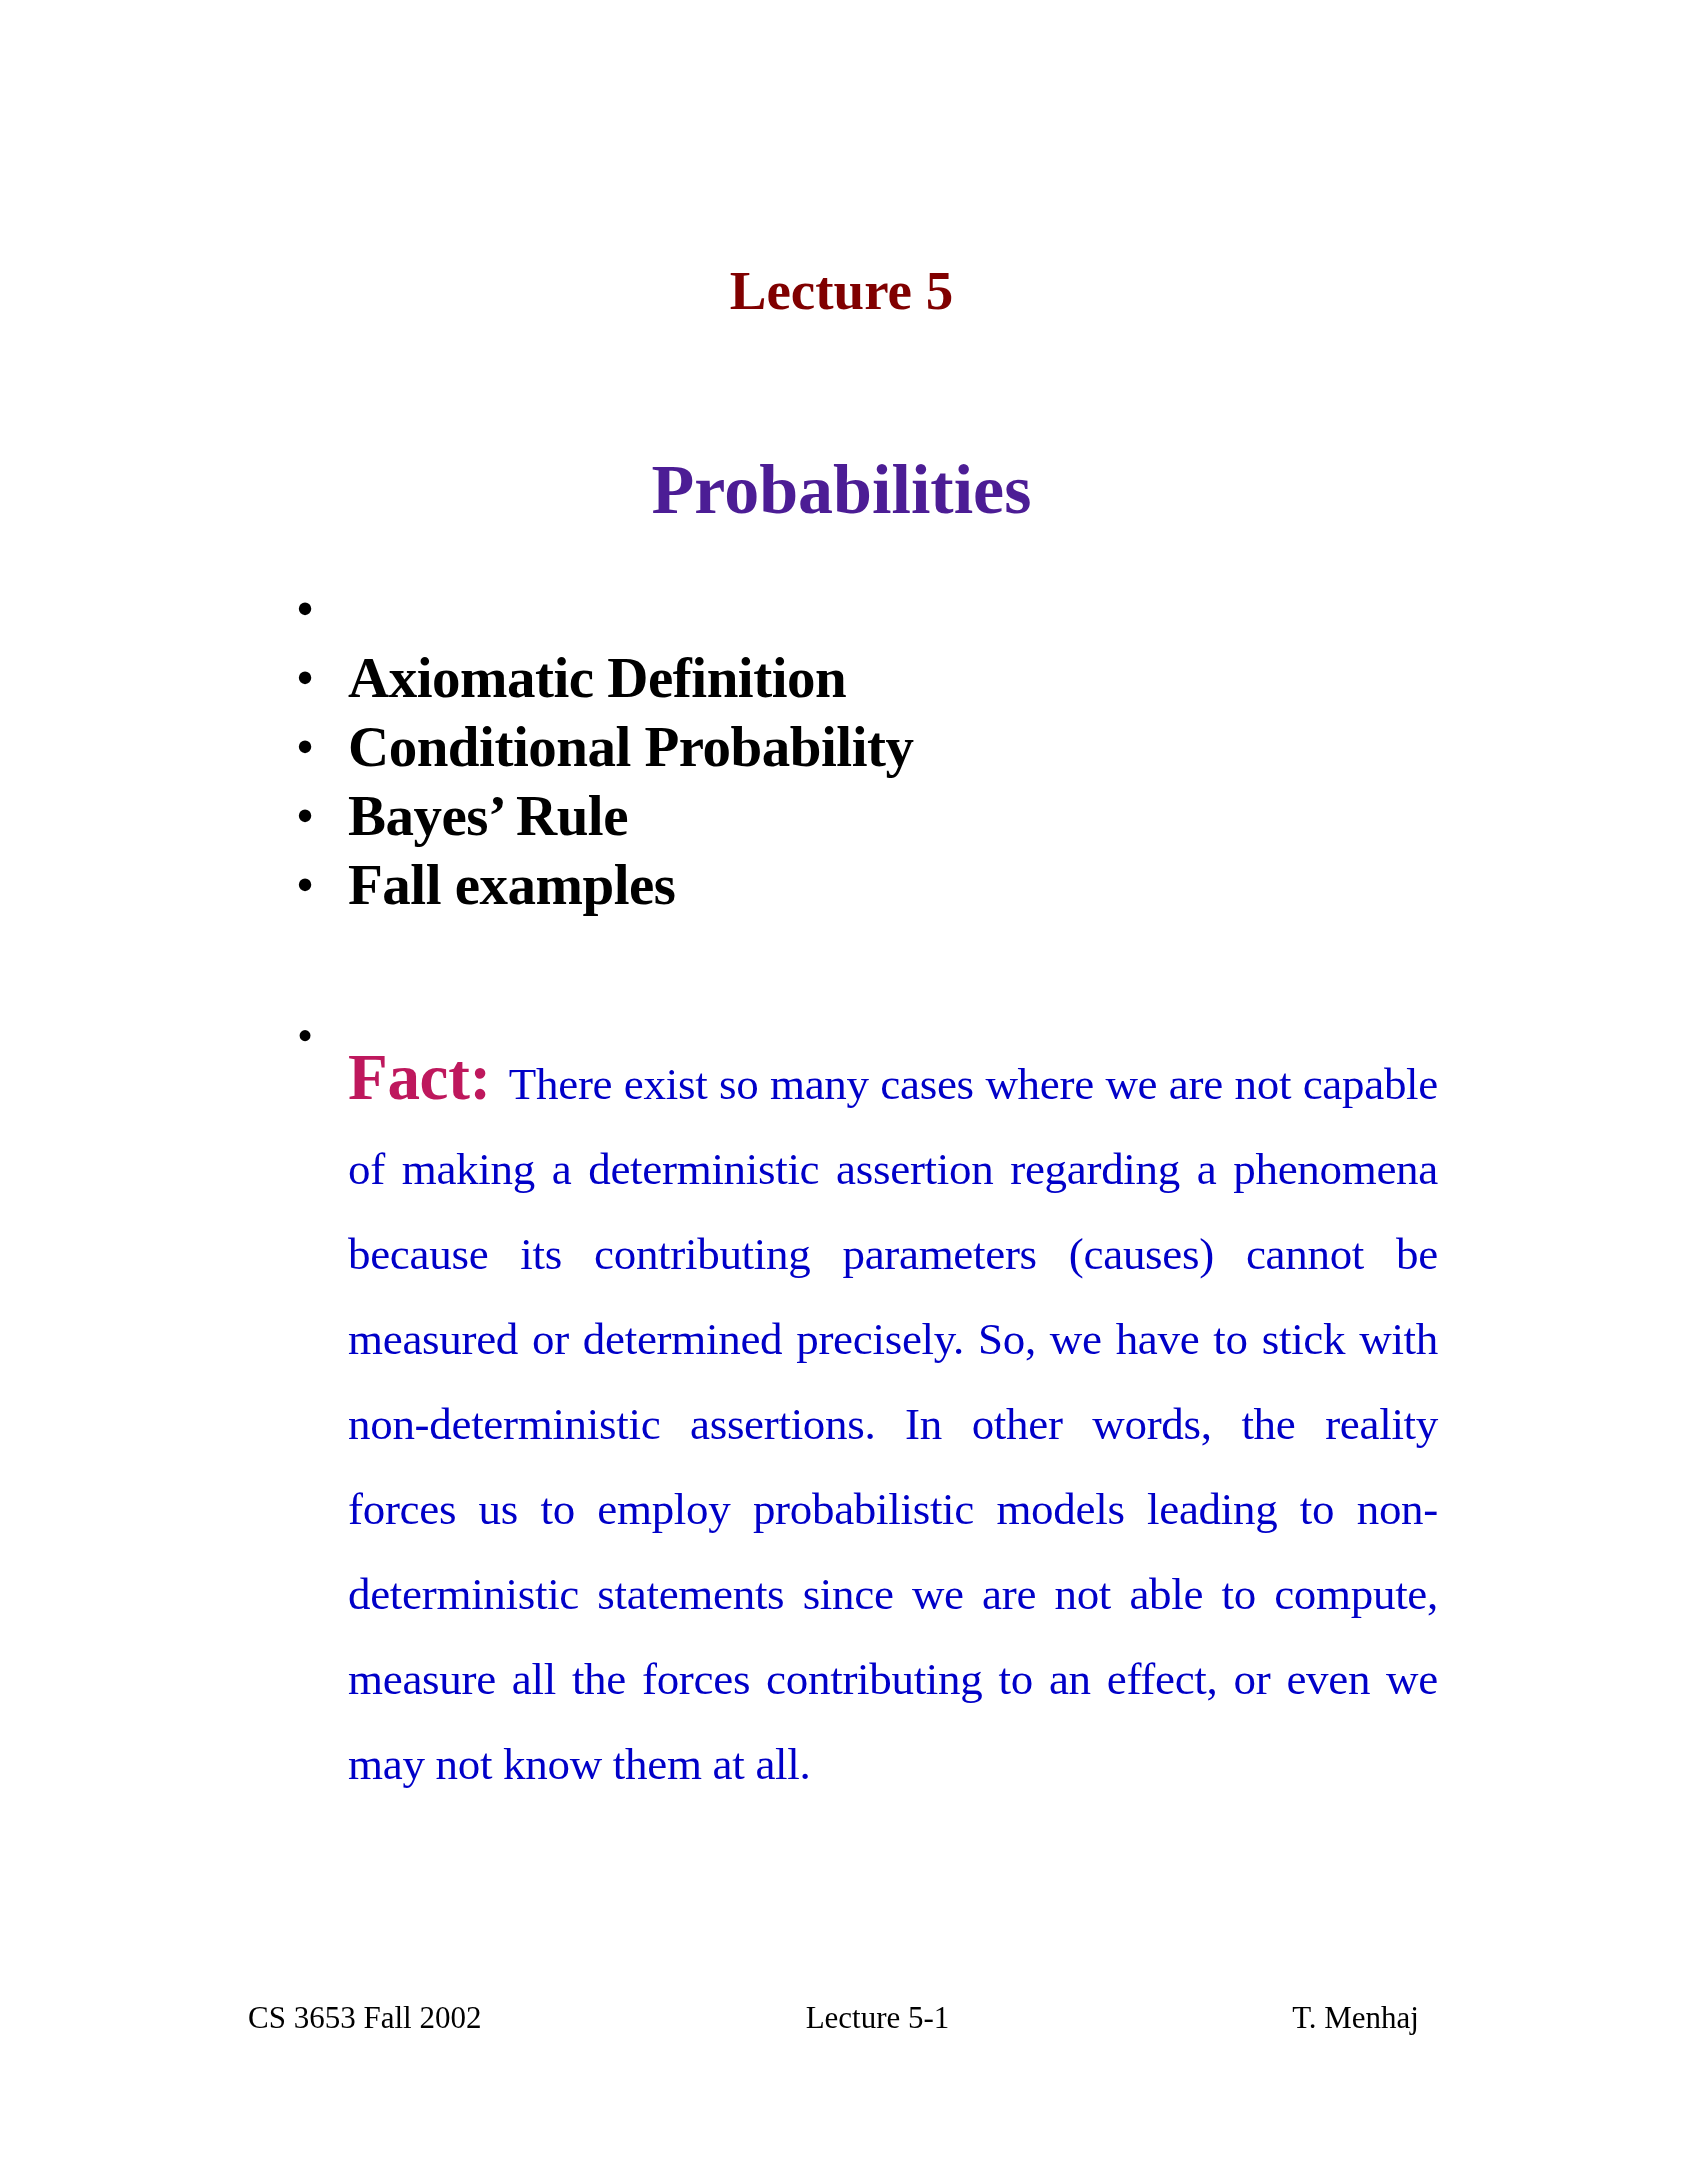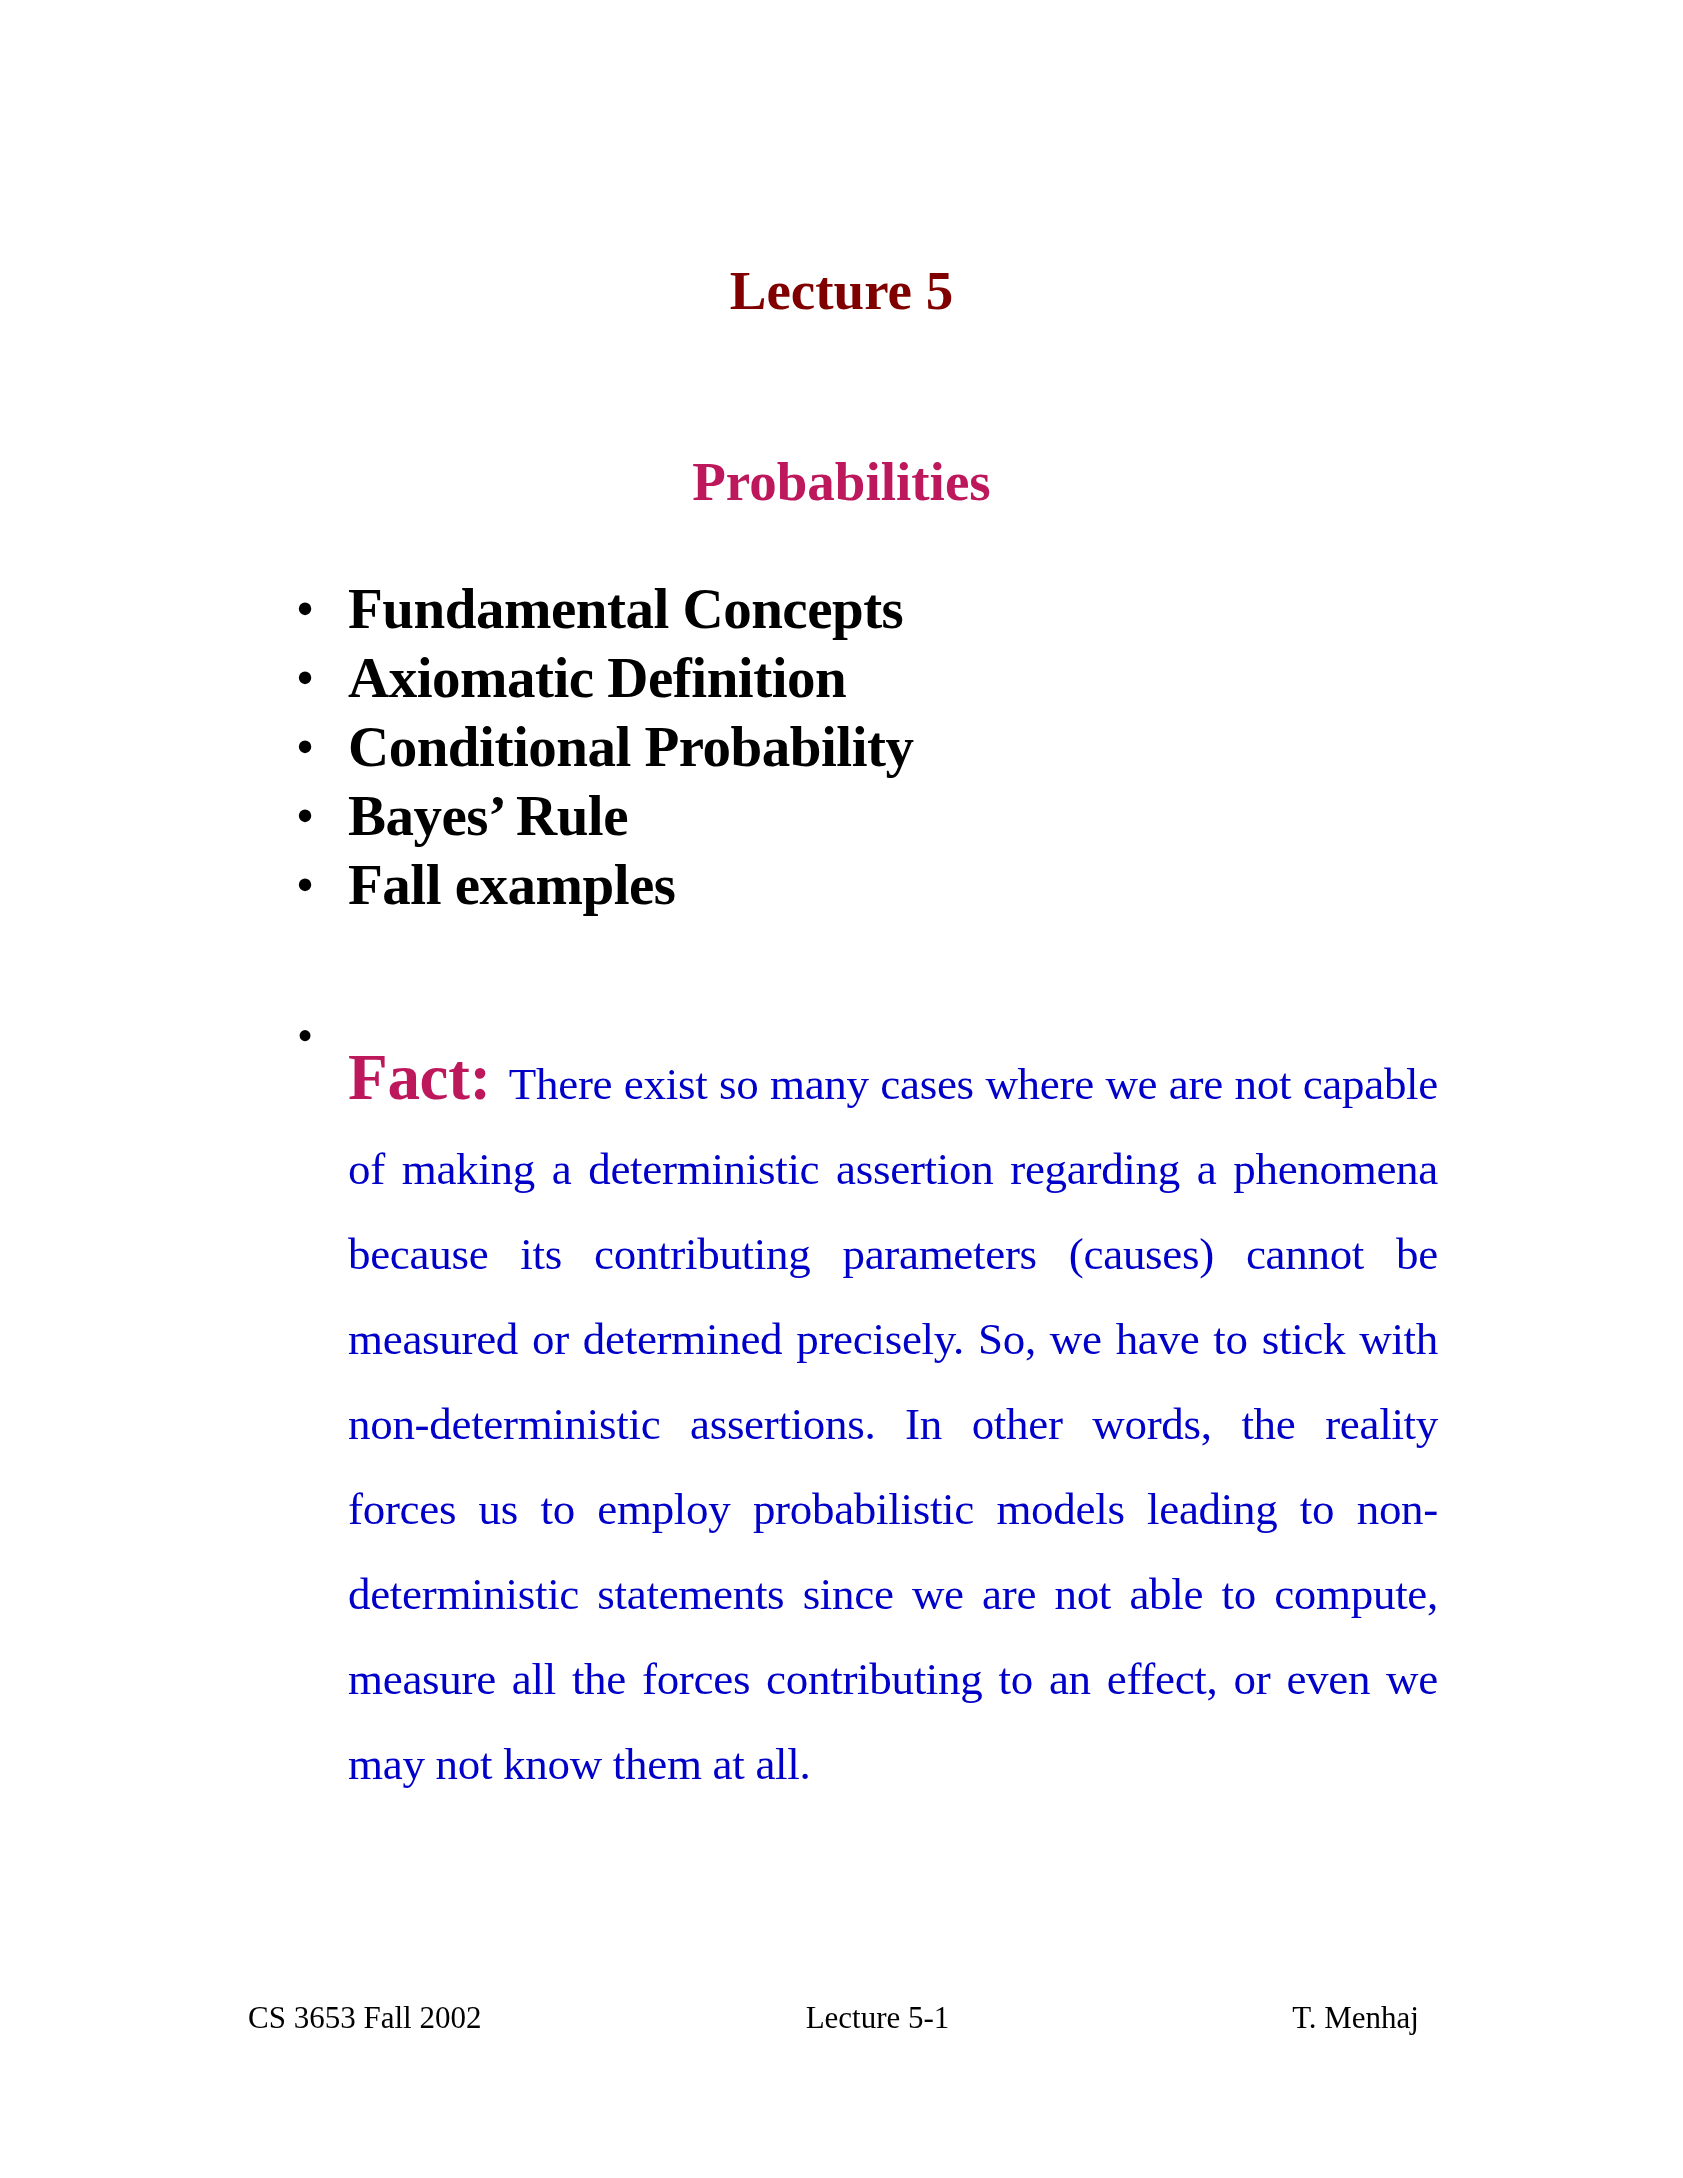--- a/index.html
+++ b/index.html
@@ -1,21 +1,21 @@
 <!DOCTYPE html>
 <html><head>
 <meta charset="utf-8">
 <style>
   html, body { margin: 0; padding: 0; background: #ffffff; }
   body { width: 1683px; height: 2178px; position: relative; overflow: hidden;
          font-family: "Liberation Serif", "DejaVu Serif", serif; }
   .title { position: absolute; left: 0; width: 1683px; text-align: center;
            font-weight: bold; margin: 0; }
   #lecture-title { top: 259px; font-size: 55px; color: #800000; }
-  #subtitle { top: 450px; font-size: 55px; color: #be185d; }
+  #subtitle { top: 450px; font-size: 70px; color: #4c1d95; }
   .topics { position: absolute; left: 297px; top: 574px; margin: 0; padding: 0; list-style: none; }
   .topics li { position: relative; height: 69px; line-height: 69px; font-size: 57px;
                font-weight: bold; color: #000; padding-left: 51px; white-space: nowrap;
                letter-spacing: -0.5px; }
   .bullet { position: absolute; left: 0; top: 0; font-size: 46px; }
   .fact { position: absolute; left: 297px; top: 990px; width: 1141px; }
   .fact .bullet { position: absolute; left: 0; top: 6px; font-size: 46px; line-height: 79px; color: #000; }
   .fact-body { margin-left: 51px; font-size: 45px; line-height: 85px; color: #0000c8;
                text-align: justify; text-align-last: left; letter-spacing: -0.3px; }
   .fact-label { color: #be185d; font-weight: bold; font-size: 65px; margin-right: 18px; }
@@ -24,21 +24,21 @@
   #footer-center { left: 0; width: 1683px; text-align: center; padding-left: 36px; }
   #footer-right { right: 264px; }
 </style>
 </head>
 <body>
 
 <h1 id="lecture-title" class="title">Lecture 5</h1>
 <h2 id="subtitle" class="title">Probabilities</h2>
 
 <ul class="topics">
-  <li><span class="bullet">•</span><span>Fundamental Concepts</span></li>
+  <li><span class="bullet">•</span></li>
   <li><span class="bullet">•</span><span>Axiomatic Definition</span></li>
   <li><span class="bullet">•</span><span>Conditional Probability</span></li>
   <li><span class="bullet">•</span><span>Bayes’ Rule</span></li>
   <li><span class="bullet">•</span><span>Fall examples</span></li>
 </ul>
 
 <div class="fact">
   <span class="bullet">•</span>
   <p class="fact-body"><span class="fact-label">Fact:</span><span>There exist so many cases where we are not capable of making a deterministic assertion regarding a phenomena because its contributing parameters (causes) cannot be measured or determined precisely. So, we have to stick with non-deterministic assertions. In other words, the reality forces us to employ probabilistic models leading to non-deterministic statements since we are not able to compute, measure all the forces contributing to an effect, or even we may not know them at all.</span></p>
 </div>

